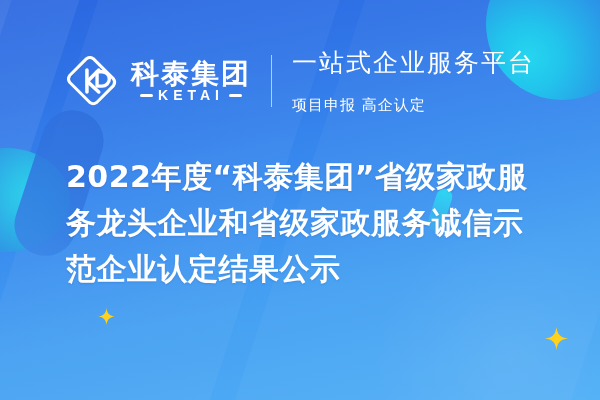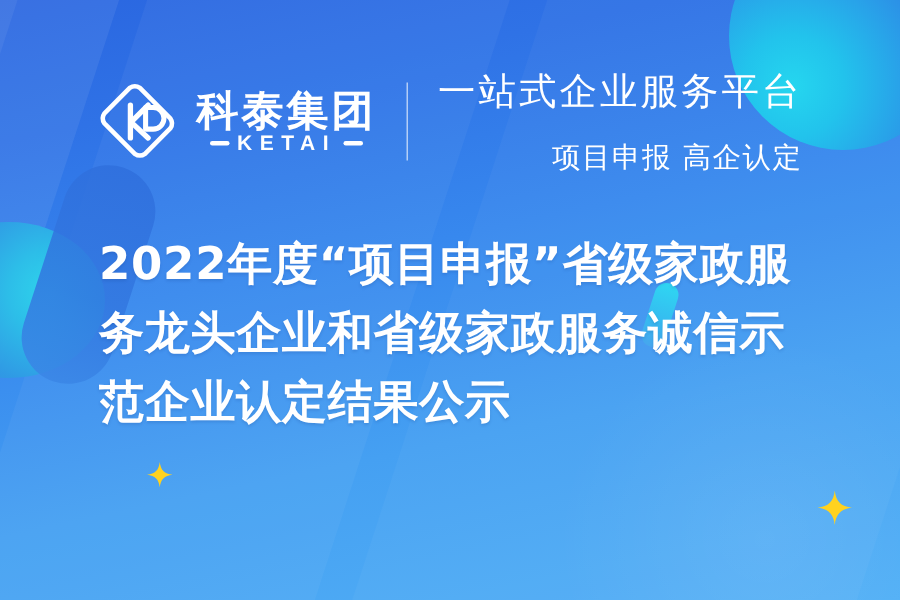--- a/index.html
+++ b/index.html
@@ -200,32 +200,31 @@
     width: 1px;
     height: 52px;
     background: rgba(255,255,255,0.62);
     margin: 0 20px;
     flex: 0 0 auto;
   }
   .taglines {
     display: flex;
     flex-direction: column;
     gap: 23px;
-    align-items: flex-end;
   }
   .tagline-main {
     font-size: 25px;
     color: #ffffff;
     letter-spacing: 2px;
     line-height: 1;
     white-space: nowrap;
     font-family: "DejaVu Sans", sans-serif;
   }
   .tagline-sub {
-    font-size: 19px;
+    font-size: 15px;
     color: #ffffff;
     letter-spacing: 1px;
     line-height: 1;
     white-space: nowrap;
     font-family: "DejaVu Serif", serif;
   }
 
   
   .title-block {
     position: absolute;
@@ -290,16 +289,16 @@
 
     <div class="divider"></div>
 
     <div class="taglines">
       <div class="tagline-main">一站式企业服务平台</div>
       <div class="tagline-sub">项目申报 高企认定</div>
     </div>
   </div>
 
   <div class="title-block">
-    <div class="title-text">2022年度“项目申报”省级家政服务龙头企业和省级家政服务诚信示范企业认定结果公示</div>
+    <div class="title-text">2022年度“科泰集团”省级家政服务龙头企业和省级家政服务诚信示范企业认定结果公示</div>
   </div>
 
 </div>
 
 </body></html>

